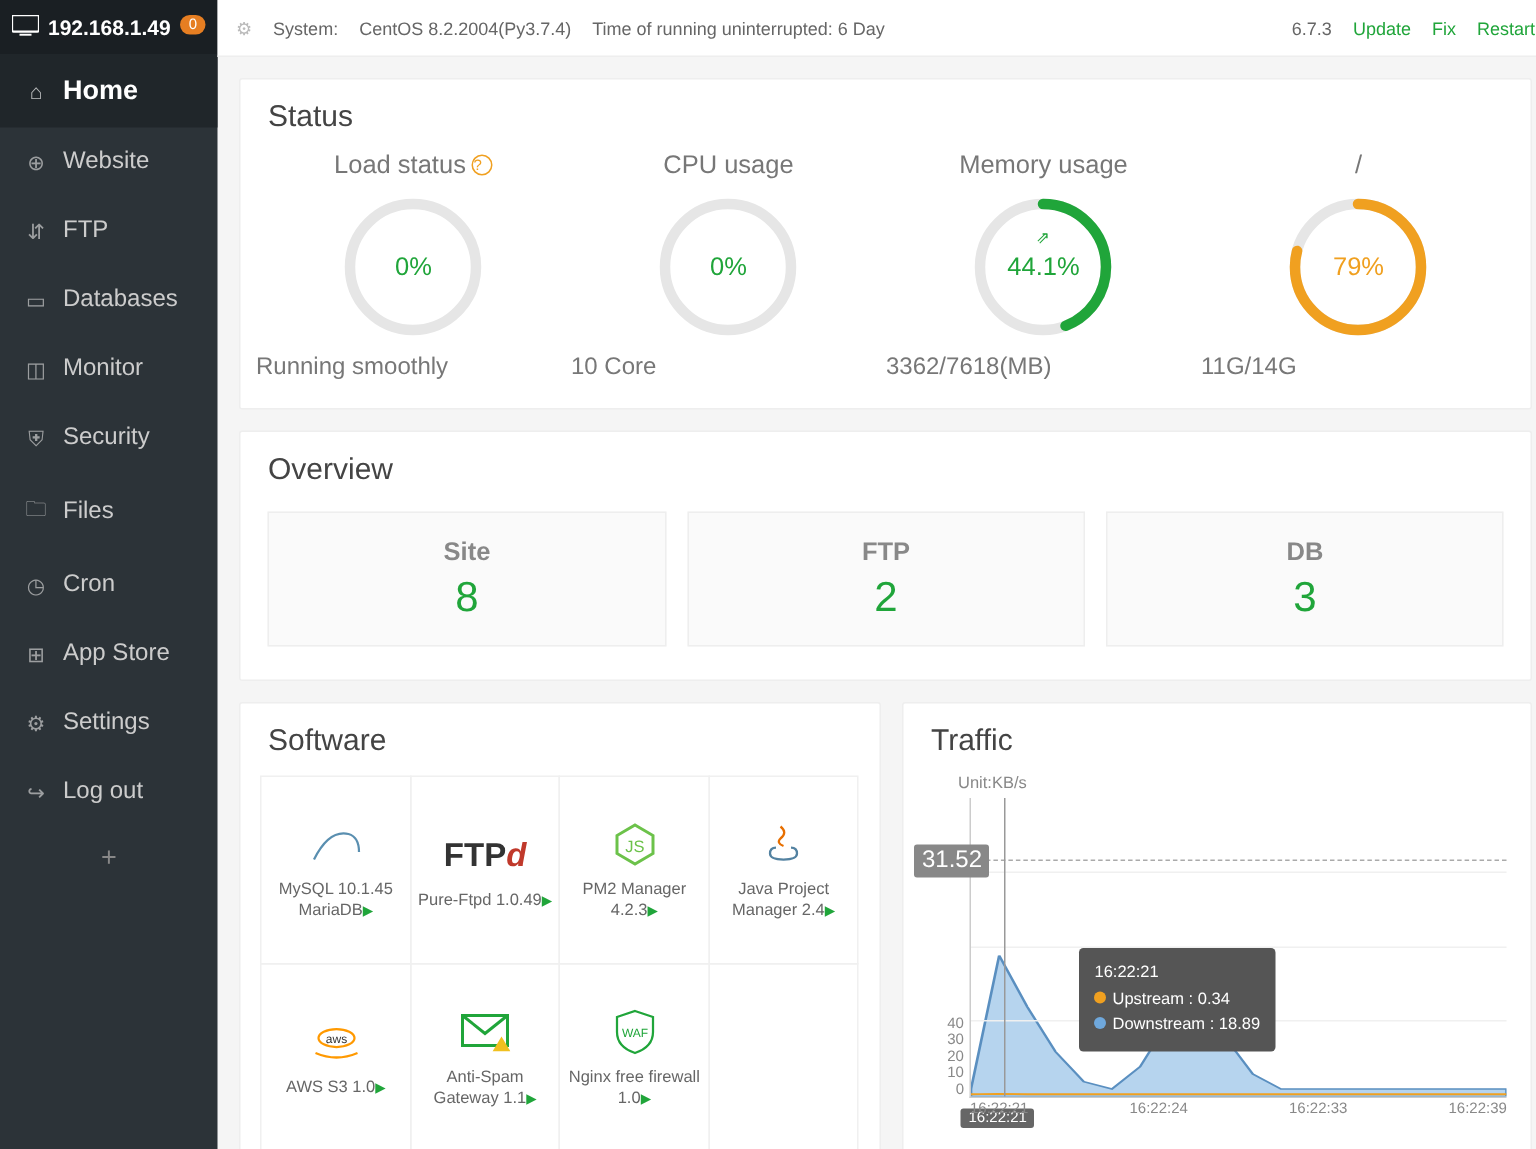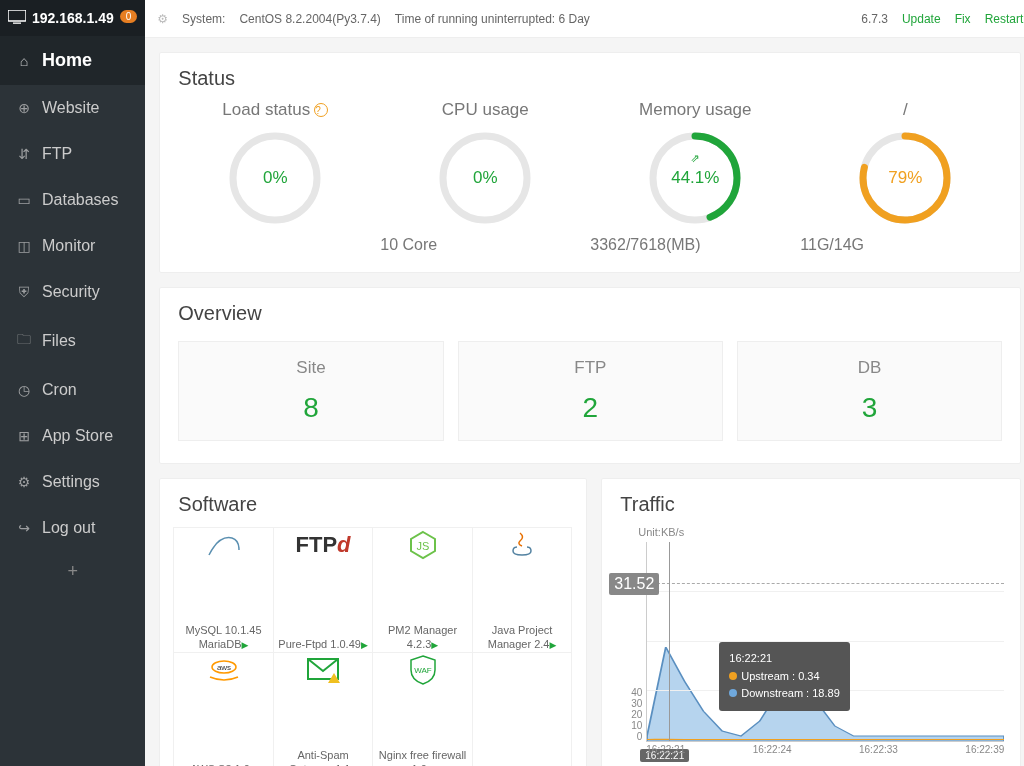--- a/index.html
+++ b/index.html
@@ -25,27 +25,27 @@
 .status-label { font-size: 17px; color: #777; margin-bottom: 8px; display: flex; justify-content: center; align-items: center; gap: 4px; }
 .help-ico { display: inline-block; width: 14px; height: 14px; border: 1px solid #f0a020; border-radius: 50%; color: #f0a020; font-size: 10px; line-height: 13px; }
 .ring-wrap { position: relative; width: 100px; height: 100px; margin: 0 auto 8px; }
 .ring-wrap svg { transform: rotate(-90deg); }
 .ring-bg { fill: none; stroke: #e6e6e6; stroke-width: 7; }
 .ring-fg { fill: none; stroke-width: 7; stroke-linecap: round; }
 .ring-val { position: absolute; top: 0; left: 0; width: 100%; height: 100%; display: flex; align-items: center; justify-content: center; font-size: 17px; }
 .status-sub { font-size: 16px; color: #777; }
 .overview-row { display: flex; gap: 14px; padding: 10px 18px 22px; }
 .ov-card { flex: 1; background: #fafafa; border: 1px solid #eee; text-align: center; padding: 16px 0; }
-.ov-label { color: #888; font-size: 17px; margin-bottom: 14px; }
+.ov-label { color: #888; font-size: 17px; margin-bottom: 4px; font-weight: bold; }
 .ov-val { color: #20a53a; font-size: 28px; }
 .row2 { display: flex; gap: 14px; }
 .software-panel { flex: 1; }
 .traffic-panel { width: 420px; }
 .soft-grid { display: grid; grid-template-columns: repeat(4, 1fr); gap: 0; padding: 6px 14px 14px; }
-.soft-item { border: 1px solid #f0f0f0; height: 126px; display: flex; flex-direction: column; align-items: center; justify-content: space-between; gap: 6px; margin: -1px 0 0 -1px; }
+.soft-item { border: 1px solid #f0f0f0; height: 126px; display: flex; flex-direction: column; align-items: center; justify-content: center; gap: 6px; margin: -1px 0 0 -1px; }
 .soft-ico { height: 34px; display: flex; align-items: center; justify-content: center; font-size: 22px; }
 .soft-name { font-size: 11px; color: #666; text-align: center; line-height: 1.3; padding: 0 4px; }
 .play { color: #20a53a; font-size: 9px; }
 .traffic-body { padding: 4px 10px 10px; position: relative; }
 .unit { font-size: 11px; color: #888; margin-left: 26px; }
 .chart { position: relative; height: 220px; margin-top: 4px; }
 .y-axis { position: absolute; left: 0; top: 0; bottom: 20px; width: 34px; display: flex; flex-direction: column; justify-content: flex-end; font-size: 10px; color: #888; text-align: right; padding-right: 4px; }
 .plot { position: absolute; left: 34px; right: 6px; top: 0; bottom: 20px; border-left: 1px solid #ccc; border-bottom: 1px solid #ccc; }
 .grid-line { position: absolute; left: 0; right: 0; border-top: 1px solid #f0f0f0; }
 .dash-line { position: absolute; left: 0; right: 0; border-top: 1px dashed #aaa; }
@@ -139,20 +139,21 @@
     <div class="content">
       <div class="panel">
         <div class="panel-title">Status</div>
         <div class="status-row" id="status-row">
             <div class="status-item">
               <div class="status-label">Load status <span class="help-ico">?</span></div>
               <div class="ring-wrap"><svg width="100" height="100">
                   <circle class="ring-bg" cx="50" cy="50" r="42"></circle>
                   <circle class="ring-fg" cx="50" cy="50" r="42" stroke="#20a53a" stroke-dasharray="263.89378290154264" stroke-dashoffset="263.89378290154264"></circle>
                 </svg><div class="ring-val" style="color:#20a53a">0%</div></div>
+              <div class="status-sub">Running smoothly</div>
             </div>
             <div class="status-item">
               <div class="status-label">CPU usage </div>
               <div class="ring-wrap"><svg width="100" height="100">
                   <circle class="ring-bg" cx="50" cy="50" r="42"></circle>
                   <circle class="ring-fg" cx="50" cy="50" r="42" stroke="#20a53a" stroke-dasharray="263.89378290154264" stroke-dashoffset="263.89378290154264"></circle>
                 </svg><div class="ring-val" style="color:#20a53a">0%</div></div>
               <div class="status-sub">10 Core</div>
             </div>
             <div class="status-item">

